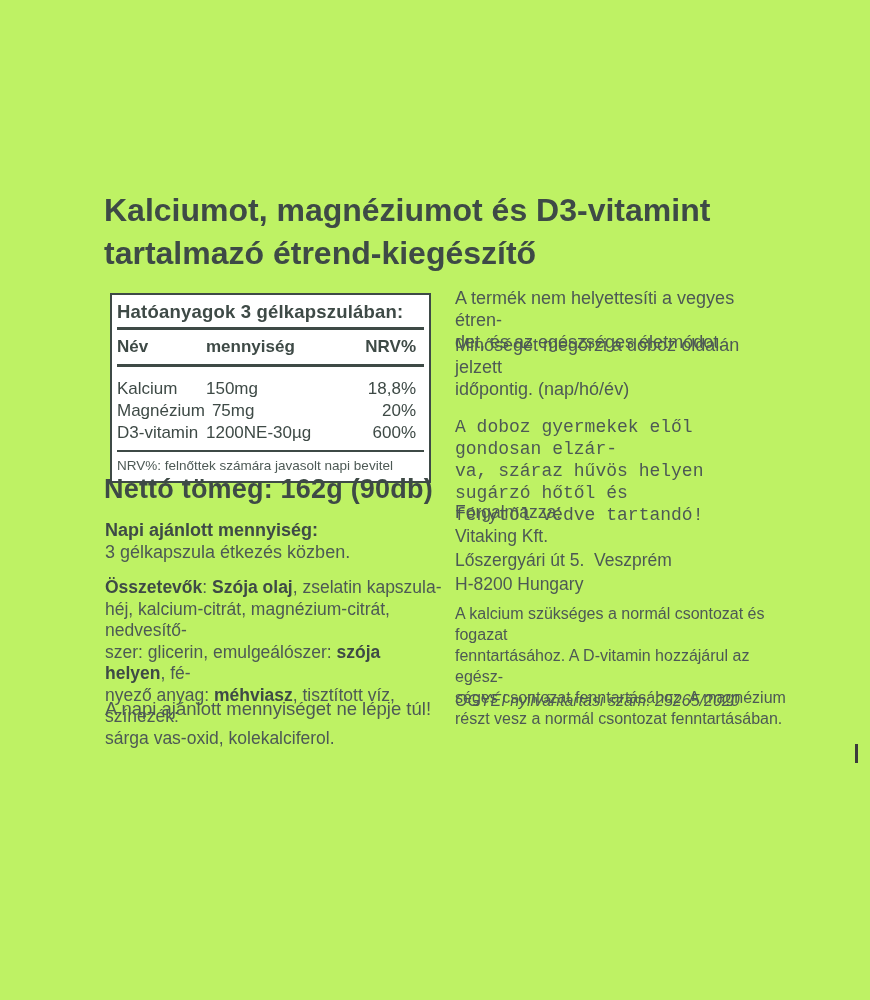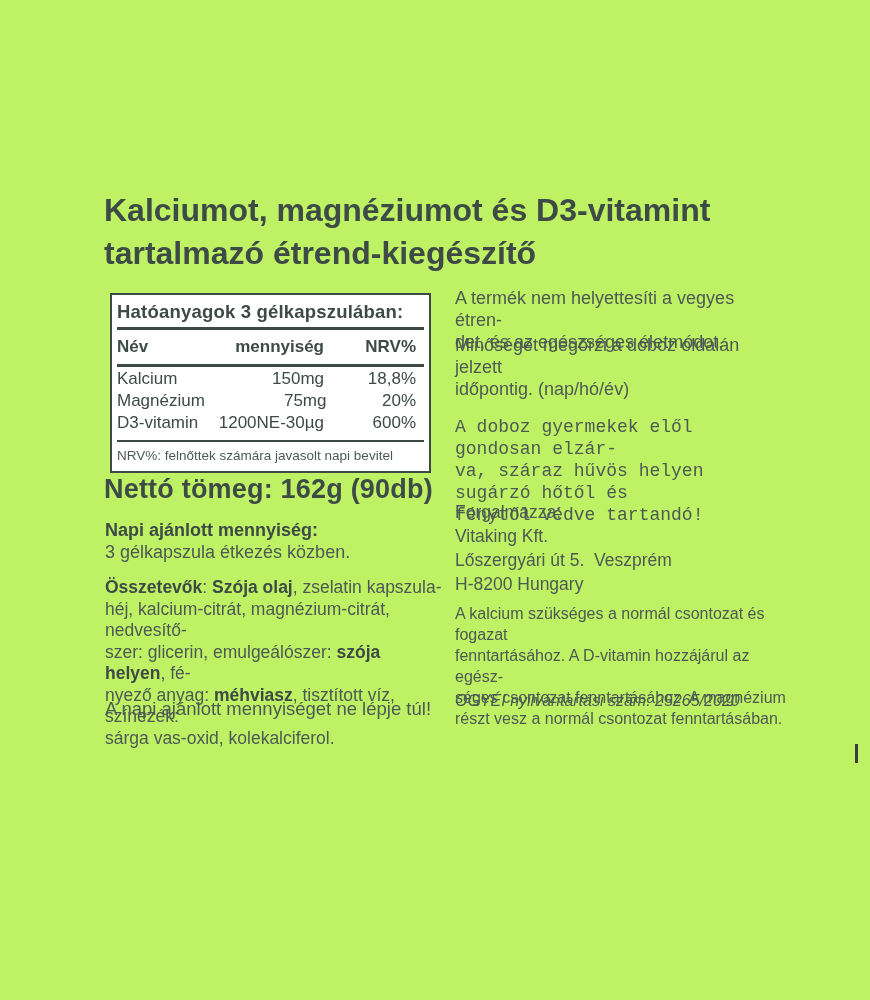--- a/index.html
+++ b/index.html
@@ -28,23 +28,23 @@
   .facts {
     position: absolute; left: 110px; top: 293px; width: 321px;
     border: 2px solid var(--border); color: var(--heading);
     background: #ffffff;
   }
   .facts-title { font-size: 18.5px; font-weight: 700; padding: 6px 5px 4px 5px; letter-spacing: 0.2px; }
   .rule { height: 3px; background: var(--border); margin: 0 5px; }
   .rule.thin { height: 2px; }
   .frow { display: flex; align-items: baseline; padding: 0 13px 0 5px; font-size: 17px; line-height: 22px; gap: 7px; }
   .fhead { font-weight: 700; padding-top: 6px; padding-bottom: 6px; }
-  .fbody { padding: 1px 0 6px 0; }
+  .fbody { padding: 11px 0 6px 0; }
   .c-name { flex: 1; text-align: left; }
-  .c-amt { width: 118px; text-align: right; }
+  .c-amt { width: 118px; }
   .c-nrv { width: 85px; text-align: right; }
   .facts-note { font-size: 13.5px; padding: 6px 5px 8px 5px; color: var(--text); font-weight: 400; }
 
   .net-weight {
     position: absolute; left: 104px; top: 474px;
     font-size: 27px; font-weight: 700; color: var(--heading); letter-spacing: 0.2px;
   }
 
   .daily { position: absolute; left: 105px; top: 519px; font-size: 18px; line-height: 22px; }
   .daily-label { font-weight: 700; color: var(--heading); }

